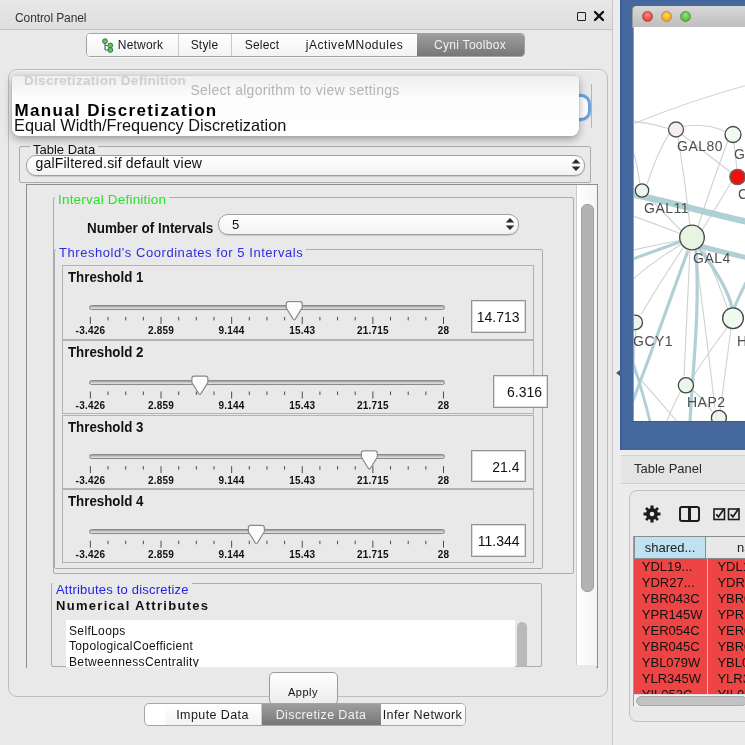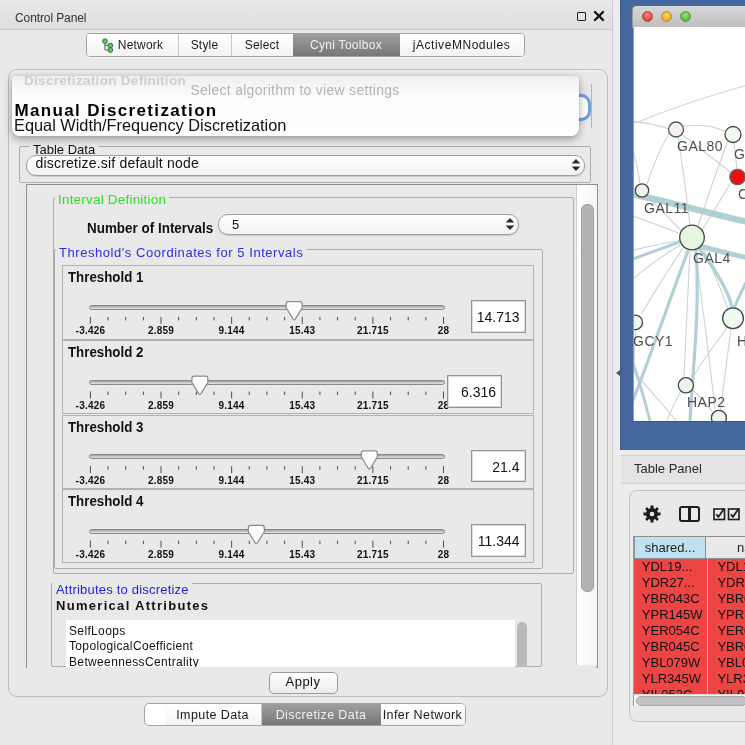--- a/index.html
+++ b/index.html
@@ -24,36 +24,36 @@
   <div style="width:91px;border-right:1px solid #c9c9c9;display:flex;align-items:center;justify-content:center;font-size:12px;letter-spacing:0.2px;color:#1a1a1a;background:linear-gradient(#ffffff,#f3f3f3);">
     <svg width="13" height="15" viewBox="0 0 13 15" style="margin-right:4px;">
       <path d="M4 4 L4 12 M4 7.5 L8.5 7.5 M4 12 L8.5 12" stroke="#5a6b7a" stroke-width="1.2" fill="none"></path>
       <circle cx="4" cy="3.2" r="2.4" fill="#6abf69" stroke="#2e7d32" stroke-width="1"></circle>
       <circle cx="9.3" cy="7.5" r="2.4" fill="#6abf69" stroke="#2e7d32" stroke-width="1"></circle>
       <circle cx="9.3" cy="12" r="2.4" fill="#6abf69" stroke="#2e7d32" stroke-width="1"></circle>
     </svg>
     Network</div>
   <div style="width:52px;border-right:1px solid #c9c9c9;display:flex;align-items:center;justify-content:center;font-size:12px;letter-spacing:0.2px;color:#1a1a1a;background:linear-gradient(#ffffff,#f3f3f3);">Style</div>
   <div style="width:61px;display:flex;align-items:center;justify-content:center;font-size:12px;letter-spacing:0.2px;color:#1a1a1a;background:linear-gradient(#ffffff,#f3f3f3);">Select</div>
+  <div style="flex:1;display:flex;align-items:center;justify-content:center;font-size:12px;letter-spacing:0.55px;color:#1a1a1a;background:linear-gradient(#ffffff,#f3f3f3);">jActiveMNodules</div>
   <div style="width:107px;display:flex;align-items:center;justify-content:center;font-size:12px;letter-spacing:0.3px;color:#f2f2f2;background:linear-gradient(#9e9e9e,#777777);">Cyni Toolbox</div>
-  <div style="flex:1;display:flex;align-items:center;justify-content:center;font-size:12px;letter-spacing:0.55px;color:#1a1a1a;background:linear-gradient(#ffffff,#f3f3f3);">jActiveMNodules</div>
 </div>
 
 <div class="abs" style="left:7.5px;top:68.5px;width:598px;height:626px;border:1px solid #bdbdbd;border-radius:9px;background:#e9e9e9;box-shadow:inset 0 1px 0 #f6f6f6;"></div>
 
 <div class="abs" style="left:24px;top:72.5px;font-size:13.5px;font-weight:bold;color:#cfcfcf;z-index:60;letter-spacing:0.3px;">Discretization Definition</div>
 <div class="abs" style="left:591px;top:84px;width:1px;height:44px;background:#b5b5b5;"></div>
 
 <div class="abs" style="left:572px;top:94px;width:13px;height:21px;background:#fff;border:3px solid #6fa0d8;border-radius:0 10px 10px 0;box-shadow:0 0 2px #9cc0e8;"></div>
 
 <div class="grp" style="left:19px;top:146px;width:572px;height:37px;box-sizing:border-box;border-radius:2px;"></div>
 <div class="gtitle" style="left:30px;top:138.5px;color:#111;">Table Data</div>
 
 <div class="abs" style="left:26px;top:155px;width:558.5px;height:20.5px;box-sizing:border-box;background:linear-gradient(#ffffff,#f2f2f2);border:1px solid #9f9f9f;border-radius:10px;box-shadow:0 1px 1px rgba(0,0,0,.15);"></div>
-<div class="abs" style="left:35.5px;top:155.6px;font-size:14px;line-height:14px;letter-spacing:0.2px;color:#111;">discretize.sif default node</div>
+<div class="abs" style="left:35.5px;top:155.6px;font-size:14px;line-height:14px;letter-spacing:0.2px;color:#111;">galFiltered.sif default view</div>
 <svg class="abs" style="left:570.5px;top:159.3px;" width="10" height="12" viewBox="0 0 10 12">
   <path d="M5 0 L9.3 4.4 L0.7 4.4 Z" fill="#2a2a2a"></path>
   <path d="M5 12 L9.3 7.6 L0.7 7.6 Z" fill="#2a2a2a"></path>
 </svg>
 
 <div class="abs" style="left:26px;top:184px;width:570px;height:482px;border:1px solid #8f8f8f;background:#e9e9e9;"></div>
 
 <div class="abs" style="left:575.5px;top:185px;width:20px;height:480px;background:linear-gradient(to right,#ffffff,#f4f4f4);border-left:1px solid #cccccc;"></div>
 <div class="abs" style="left:580.5px;top:204px;width:11px;height:386px;background:#b3b3b3;border:1px solid #a0a0a0;border-radius:6px;"></div>
 
@@ -133,21 +133,21 @@
       <line x1="443.5" y1="391.5" x2="443.5" y2="398.5" stroke="#4d4d4d" stroke-width="1"></line>
       <path d="M194.15137000000004,376.2 L205.55137000000002,376.2 Q207.85137000000003,376.2 207.85137000000003,378.5 L207.85137000000003,382.5 L200.75137000000004,393.9 Q199.85137000000003,394.9 198.95137000000003,393.9 L191.85137000000003,382.5 L191.85137000000003,378.5 Q191.85137000000003,376.2 194.15137000000004,376.2 Z" fill="#fbfbfb" stroke="#8a8a8a" stroke-width="1.2"></path>
       <path d="M193.35137000000003,378 L206.35137000000003,378" stroke="#ffffff" stroke-width="1.5"></path>
     </svg>
     <div class="abs" style="left:60.400000000000006px;top:400px;width:60px;text-align:center;font-size:10px;font-weight:bold;color:#111;letter-spacing:0.2px;">-3.426</div>
     <div class="abs" style="left:131.011975px;top:400px;width:60px;text-align:center;font-size:10px;font-weight:bold;color:#111;letter-spacing:0.2px;">2.859</div>
     <div class="abs" style="left:201.62395px;top:400px;width:60px;text-align:center;font-size:10px;font-weight:bold;color:#111;letter-spacing:0.2px;">9.144</div>
     <div class="abs" style="left:272.24716px;top:400px;width:60px;text-align:center;font-size:10px;font-weight:bold;color:#111;letter-spacing:0.2px;">15.43</div>
     <div class="abs" style="left:342.8591349999999px;top:400px;width:60px;text-align:center;font-size:10px;font-weight:bold;color:#111;letter-spacing:0.2px;">21.715</div>
     <div class="abs" style="left:413.47110999999995px;top:400px;width:60px;text-align:center;font-size:10px;font-weight:bold;color:#111;letter-spacing:0.2px;">28</div>
-    <div class="abs" style="left:447px;top:375px;width:55px;height:32.5px;box-sizing:border-box;background:#fff;border:1.5px solid #949494;box-shadow:inset 0 0 0 1px #dcdcdc;font-size:14px;color:#111;text-align:right;line-height:32px;padding-right:5px;">6.316</div>
+    <div class="abs" style="left:493px;top:375px;width:55px;height:32.5px;box-sizing:border-box;background:#fff;border:1.5px solid #949494;box-shadow:inset 0 0 0 1px #dcdcdc;font-size:14px;color:#111;text-align:right;line-height:32px;padding-right:5px;">6.316</div>
     <div class="abs" style="left:62px;top:414.59999999999997px;width:471.7px;height:74.3px;box-sizing:border-box;border:1px solid #b2b2b2;"></div>
     <div class="abs" style="left:68px;top:419.59999999999997px;font-size:14px;line-height:14px;font-weight:bold;color:#111;transform:scaleX(0.95);transform-origin:0 0;white-space:nowrap;">Threshold 3</div>
     <div class="abs" style="left:88.5px;top:454.09999999999997px;width:356px;height:5px;box-sizing:border-box;border:1px solid #898989;border-radius:3px;background:linear-gradient(#9a9a9a,#d0d0d0 60%,#e2e2e2);"></div>
     <svg class="abs" style="left:0;top:0;overflow:visible;" width="745" height="745" viewBox="0 0 745 745">
       <line x1="90.4" y1="466.09999999999997" x2="90.4" y2="473.09999999999997" stroke="#4d4d4d" stroke-width="1"></line>
       <line x1="108.055" y1="466.09999999999997" x2="108.055" y2="469.59999999999997" stroke="#4d4d4d" stroke-width="1"></line>
       <line x1="125.71000000000001" y1="466.09999999999997" x2="125.71000000000001" y2="469.59999999999997" stroke="#4d4d4d" stroke-width="1"></line>
       <line x1="143.365" y1="466.09999999999997" x2="143.365" y2="469.59999999999997" stroke="#4d4d4d" stroke-width="1"></line>
       <line x1="161.02" y1="466.09999999999997" x2="161.02" y2="473.09999999999997" stroke="#4d4d4d" stroke-width="1"></line>
       <line x1="178.675" y1="466.09999999999997" x2="178.675" y2="469.59999999999997" stroke="#4d4d4d" stroke-width="1"></line>
@@ -216,21 +216,21 @@
 <div class="grp" style="left:51px;top:583px;width:491px;height:84px;box-sizing:border-box;border-radius:2px;"></div>
 <div class="gtitle" style="left:53px;top:578.5px;color:#2323e6;letter-spacing:0.2px;">Attributes to discretize</div>
 <div class="abs" style="left:56px;top:599px;font-size:13px;line-height:13px;font-weight:bold;letter-spacing:1.3px;color:#111;">Numerical Attributes</div>
 <div class="abs" style="left:66px;top:620px;width:449px;height:46.5px;background:#fff;overflow:hidden;">
   <div style="font-size:12px;letter-spacing:0.35px;color:#111;padding:3.5px 0 0 3px;line-height:15.7px;">SelfLoops<br>TopologicalCoefficient<br>BetweennessCentrality</div>
 </div>
 <div class="abs" style="left:517px;top:622px;width:10px;height:44.5px;background:#b9b9b9;border-radius:5px 5px 0 0;"></div>
 
 <div class="abs" style="left:27px;top:667px;width:569px;height:27px;background:#e9e9e9;"></div>
 
-<div class="abs" style="left:268.5px;top:671.5px;width:67px;height:18px;border:1px solid #9b9b9b;border-radius:5px;background:linear-gradient(#fefefe,#ececec);text-align:center;font-size:13px;line-height:13px;letter-spacing:0.5px;color:#111;padding-top:2px;box-sizing:content-box;">Apply</div>
+<div class="abs" style="left:268.5px;top:671.5px;width:67px;height:18px;border:1px solid #9b9b9b;border-radius:5px;background:linear-gradient(#fefefe,#ececec);text-align:center;font-size:11px;line-height:13px;letter-spacing:0.5px;color:#111;padding-top:13px;box-sizing:content-box;">Apply</div>
 
 <div class="abs" style="left:143.5px;top:703px;width:320px;height:21px;border:1px solid #a5a5a5;border-radius:5px;background:#fff;display:flex;overflow:hidden;">
   <div style="width:96px;border-right:1px solid #c9c9c9;display:flex;align-items:center;justify-content:center;font-size:12.5px;letter-spacing:0.4px;color:#1a1a1a;background:linear-gradient(#ffffff,#f3f3f3);margin-left:20px;">Impute Data</div>
   <div style="width:119px;display:flex;align-items:center;justify-content:center;font-size:12.5px;letter-spacing:0.4px;color:#f2f2f2;background:linear-gradient(#9e9e9e,#777777);">Discretize Data</div>
   <div style="flex:1;display:flex;align-items:center;justify-content:center;font-size:12.5px;letter-spacing:0.4px;color:#1a1a1a;background:linear-gradient(#ffffff,#f3f3f3);">Infer Network</div>
 </div>
 
 <div class="abs" style="left:615.5px;top:370px;width:0;height:0;border-top:3px solid transparent;border-bottom:3px solid transparent;border-right:4px solid #555;"></div>
 
 <div class="abs" style="left:620px;top:0;width:125px;height:450px;background:#45689f;box-shadow:inset 2px 0 2px -1px #3a5a8c;"></div>

